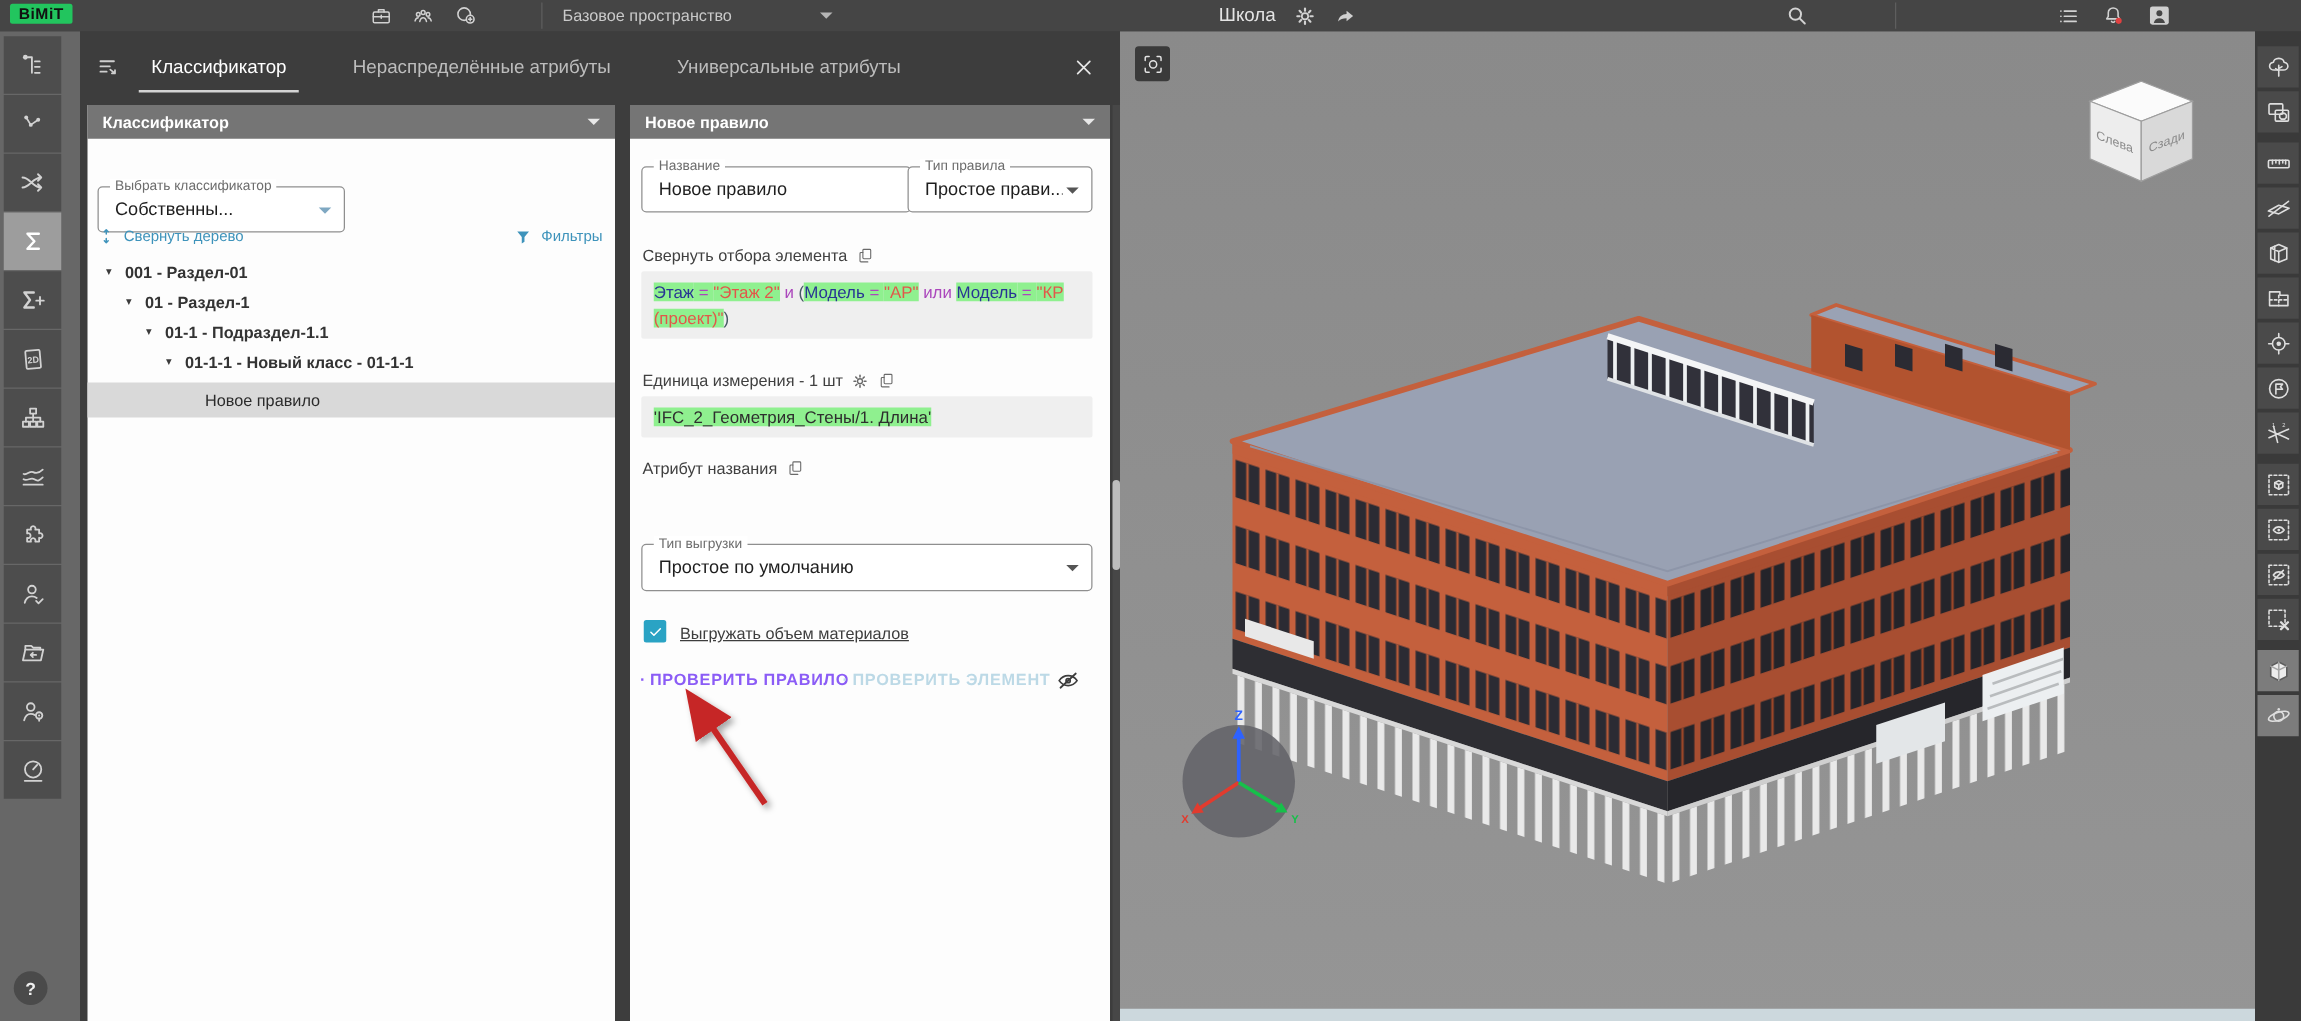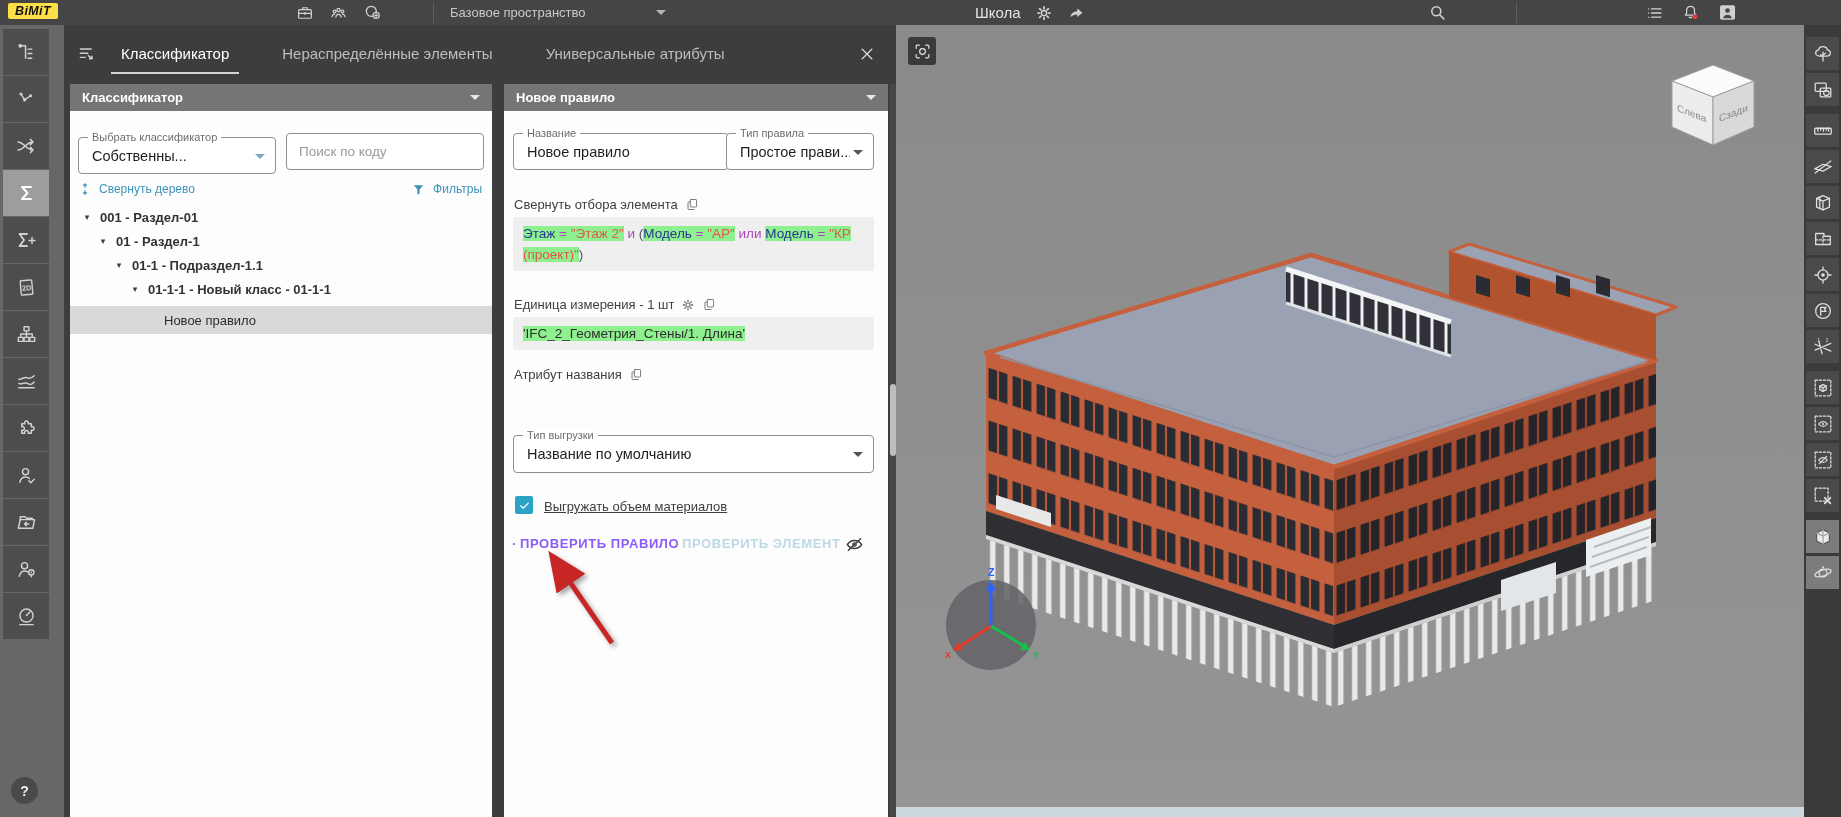--- a/index.html
+++ b/index.html
@@ -2,22 +2,22 @@
 <html><head>
 <meta charset="utf-8">
 <style>
   html,body{margin:0;padding:0;background:#222;}
   *{box-sizing:border-box;}
   .app{position:relative;width:1841px;height:817px;overflow:hidden;
        font-family:"Liberation Sans","DejaVu Sans",sans-serif;background:#3d3d3d;}
 
   
   .topbar{position:absolute;left:0;top:0;width:1841px;height:25px;background:#454545;z-index:30;}
-  .logo{position:absolute;left:8px;top:3px;background:#fde047;color:#111;border-radius:2px;
-        font-weight:800;font-style:italic;font-size:12.5px;padding:1px 7px;letter-spacing:.4px;}
+  .logo{position:absolute;left:8px;top:3px;background:#22c55e;color:#111;border-radius:2px;
+        font-weight:800;font-size:12.5px;padding:1px 7px;letter-spacing:.4px;}
   .tb-icons{position:absolute;left:296px;top:0;height:25px;display:flex;align-items:center;gap:15px;}
   .tb-div{position:absolute;top:2px;width:1px;height:21px;background:#5e5e5e;}
   .tb-workspace{position:absolute;left:450px;top:0;height:25px;display:flex;align-items:center;gap:70px;
         color:#c9c9c9;font-size:13px;cursor:default;}
   .tb-project{position:absolute;left:975px;top:0;height:25px;display:flex;align-items:center;gap:14px;
         color:#e4e4e4;font-size:15px;}
   .tb-right{position:absolute;left:1645px;top:0;height:25px;display:flex;align-items:center;gap:17px;}
   .tbi{display:flex;align-items:center;justify-content:center;}
   .tbi svg{stroke:#d2d2d2;fill:none;stroke-width:1.6;stroke-linecap:round;stroke-linejoin:round;}
   .chev{width:0;height:0;border-left:5px solid transparent;border-right:5px solid transparent;
@@ -301,41 +301,40 @@
 
   <div class="tabarea">
     <div class="tabbar">
       <span class="collapse-ic">
         <svg width="20" height="20" viewBox="0 0 24 24">
             <path d="M4 6h13M4 11h9M4 16h6"></path>
             <path d="M13.5 14l4.5 3.6M18 17.6v-3M18 17.6h-3"></path>
           </svg>
       </span>
       <div class="tab active">Классификатор</div>
-      <div class="tab">Нераспределённые элементы</div>
+      <div class="tab">Нераспределённые атрибуты</div>
       <div class="tab">Универсальные атрибуты</div>
       <span class="tab-close">
         <svg width="18" height="18" viewBox="0 0 24 24">
             <path d="M5.5 5.5l13 13M18.5 5.5l-13 13"></path>
           </svg>
       </span>
     </div>
 
     <div class="panel panel-left">
       <div class="phead">
         <span>Классификатор</span>
         <span class="chev"></span>
       </div>
       <div class="pbody">
-        <div class="field" style="left:8px;top:26px;width:198px;height:37px">
+        <div class="field" style="left:8px;top:38px;width:198px;height:37px">
           <span class="flabel">Выбрать классификатор</span>
           <span class="fvalue">Собственны...</span>
           <span class="chev" style="border-top-color:#7fa8c2"></span>
         </div>
-        <input class="search-input" style="left: 216px; top: 22px; width: 198px; height: 37px;" placeholder="Поиск по коду">
 
         <div class="blue-link" style="position:absolute;left:9px;top:71px">
           <svg width="12" height="14" viewBox="0 0 14 16">
               <path d="M7 2v4M7 2L5.2 3.8M7 2l1.8 1.8M7 14v-4m0 4-1.8-1.8M7 14l1.8-1.8"></path>
             </svg>
           <span>Свернуть дерево</span>
         </div>
         <div class="blue-link" style="position:absolute;right:10px;top:71px">
           <svg width="13" height="13" viewBox="0 0 18 18">
               <path d="M2.5 3h13l-5 6v5.5l-3 1.8V9z" fill="#3e93bb" stroke="none"></path>
@@ -414,21 +413,21 @@
         <div class="sec-label" style="left:10px;top:256px">
           <span>Атрибут названия</span>
           <svg width="15" height="15" viewBox="0 0 24 24">
               <rect x="8.5" y="4" width="10" height="12" rx="1.2"></rect>
               <path d="M8.5 8H6a1.2 1.2 0 0 0-1.2 1.2v9.6A1.2 1.2 0 0 0 6 20h8.8"></path>
             </svg>
         </div>
 
         <div class="field" style="left:9px;top:324px;width:361px;height:38px">
           <span class="flabel">Тип выгрузки</span>
-          <span class="fvalue">Название по умолчанию</span>
+          <span class="fvalue">Простое по умолчанию</span>
           <span class="chev" style="border-top-color:#555"></span>
         </div>
 
         <div class="cbx" style="left:11px;top:385px" id="matcbx">
           <svg width="13" height="13" viewBox="0 0 24 24">
               <path d="M5 12.5l4.5 4.5L19 7.5"></path>
             </svg>
         </div>
         <span class="cbx-label" style="left:40px;top:388px">Выгружать объем материалов</span>
 

